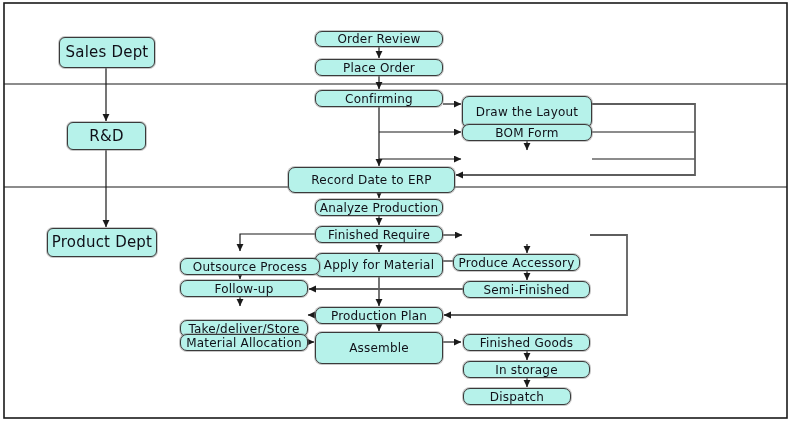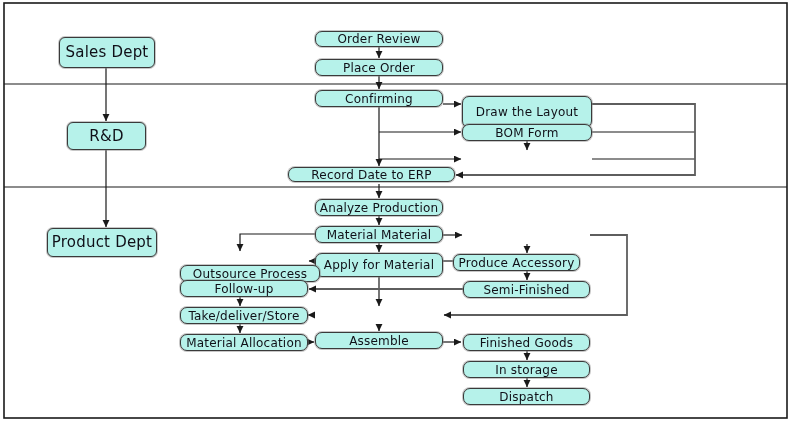--- a/index.html
+++ b/index.html
@@ -95,31 +95,32 @@
   <div class="node dept" style="left:59px;top:37px;width:96px;height:31px">Sales Dept</div>
   <div class="node dept" style="left:67px;top:122px;width:79px;height:28px">R&amp;D</div>
   <div class="node dept" style="left:47px;top:228px;width:110px;height:29px">Product Dept</div>
 
   <div class="node" style="left:315px;top:31px;width:128px;height:16px">Order Review</div>
   <div class="node" style="left:315px;top:59px;width:128px;height:17px">Place Order</div>
 
   <div class="node" style="left:315px;top:90px;width:128px;height:17px">Confirming</div>
   <div class="node" style="left:462px;top:96px;width:130px;height:32px">Draw the Layout</div>
   <div class="node" style="left:462px;top:124px;width:130px;height:17px">BOM Form</div>
-  <div class="node" style="left:288px;top:167px;width:167px;height:15px">Record Date to ERP</div>
+  <div class="node" style="left:288px;top:167px;width:167px;height:26px">Record Date to ERP</div>
 
   <div class="node" style="left:315px;top:199px;width:128px;height:17px">Analyze Production</div>
-  <div class="node" style="left:315px;top:226px;width:128px;height:17px">Material Material</div>
+  <div class="node" style="left:315px;top:226px;width:128px;height:17px">Finished Require</div>
   <div class="node" style="left:315px;top:253px;width:128px;height:24px">Apply for Material</div>
-  <div class="node" style="left:315px;top:332px;width:128px;height:17px">Assemble</div>
+  <div class="node" style="left:315px;top:307px;width:128px;height:17px">Production Plan</div>
+  <div class="node" style="left:315px;top:332px;width:128px;height:32px">Assemble</div>
 
-  <div class="node" style="left:180px;top:265px;width:140px;height:17px">Outsource Process</div>
+  <div class="node" style="left:180px;top:258px;width:140px;height:17px">Outsource Process</div>
   <div class="node" style="left:180px;top:280px;width:128px;height:17px">Follow-up</div>
-  <div class="node" style="left:180px;top:307px;width:128px;height:17px">Take/deliver/Store</div>
+  <div class="node" style="left:180px;top:320px;width:128px;height:17px">Take/deliver/Store</div>
   <div class="node" style="left:180px;top:334px;width:128px;height:17px">Material Allocation</div>
 
   <div class="node" style="left:453px;top:254px;width:127px;height:17px">Produce Accessory</div>
   <div class="node" style="left:463px;top:281px;width:127px;height:17px">Semi-Finished</div>
   <div class="node" style="left:463px;top:334px;width:127px;height:17px">Finished Goods</div>
   <div class="node" style="left:463px;top:361px;width:127px;height:17px">In storage</div>
-  <div class="node" style="left:463px;top:388px;width:127px;height:17px">Dispatch</div>
+  <div class="node" style="left:463px;top:388px;width:108px;height:17px">Dispatch</div>
 
 </div>
 
 </body></html>

